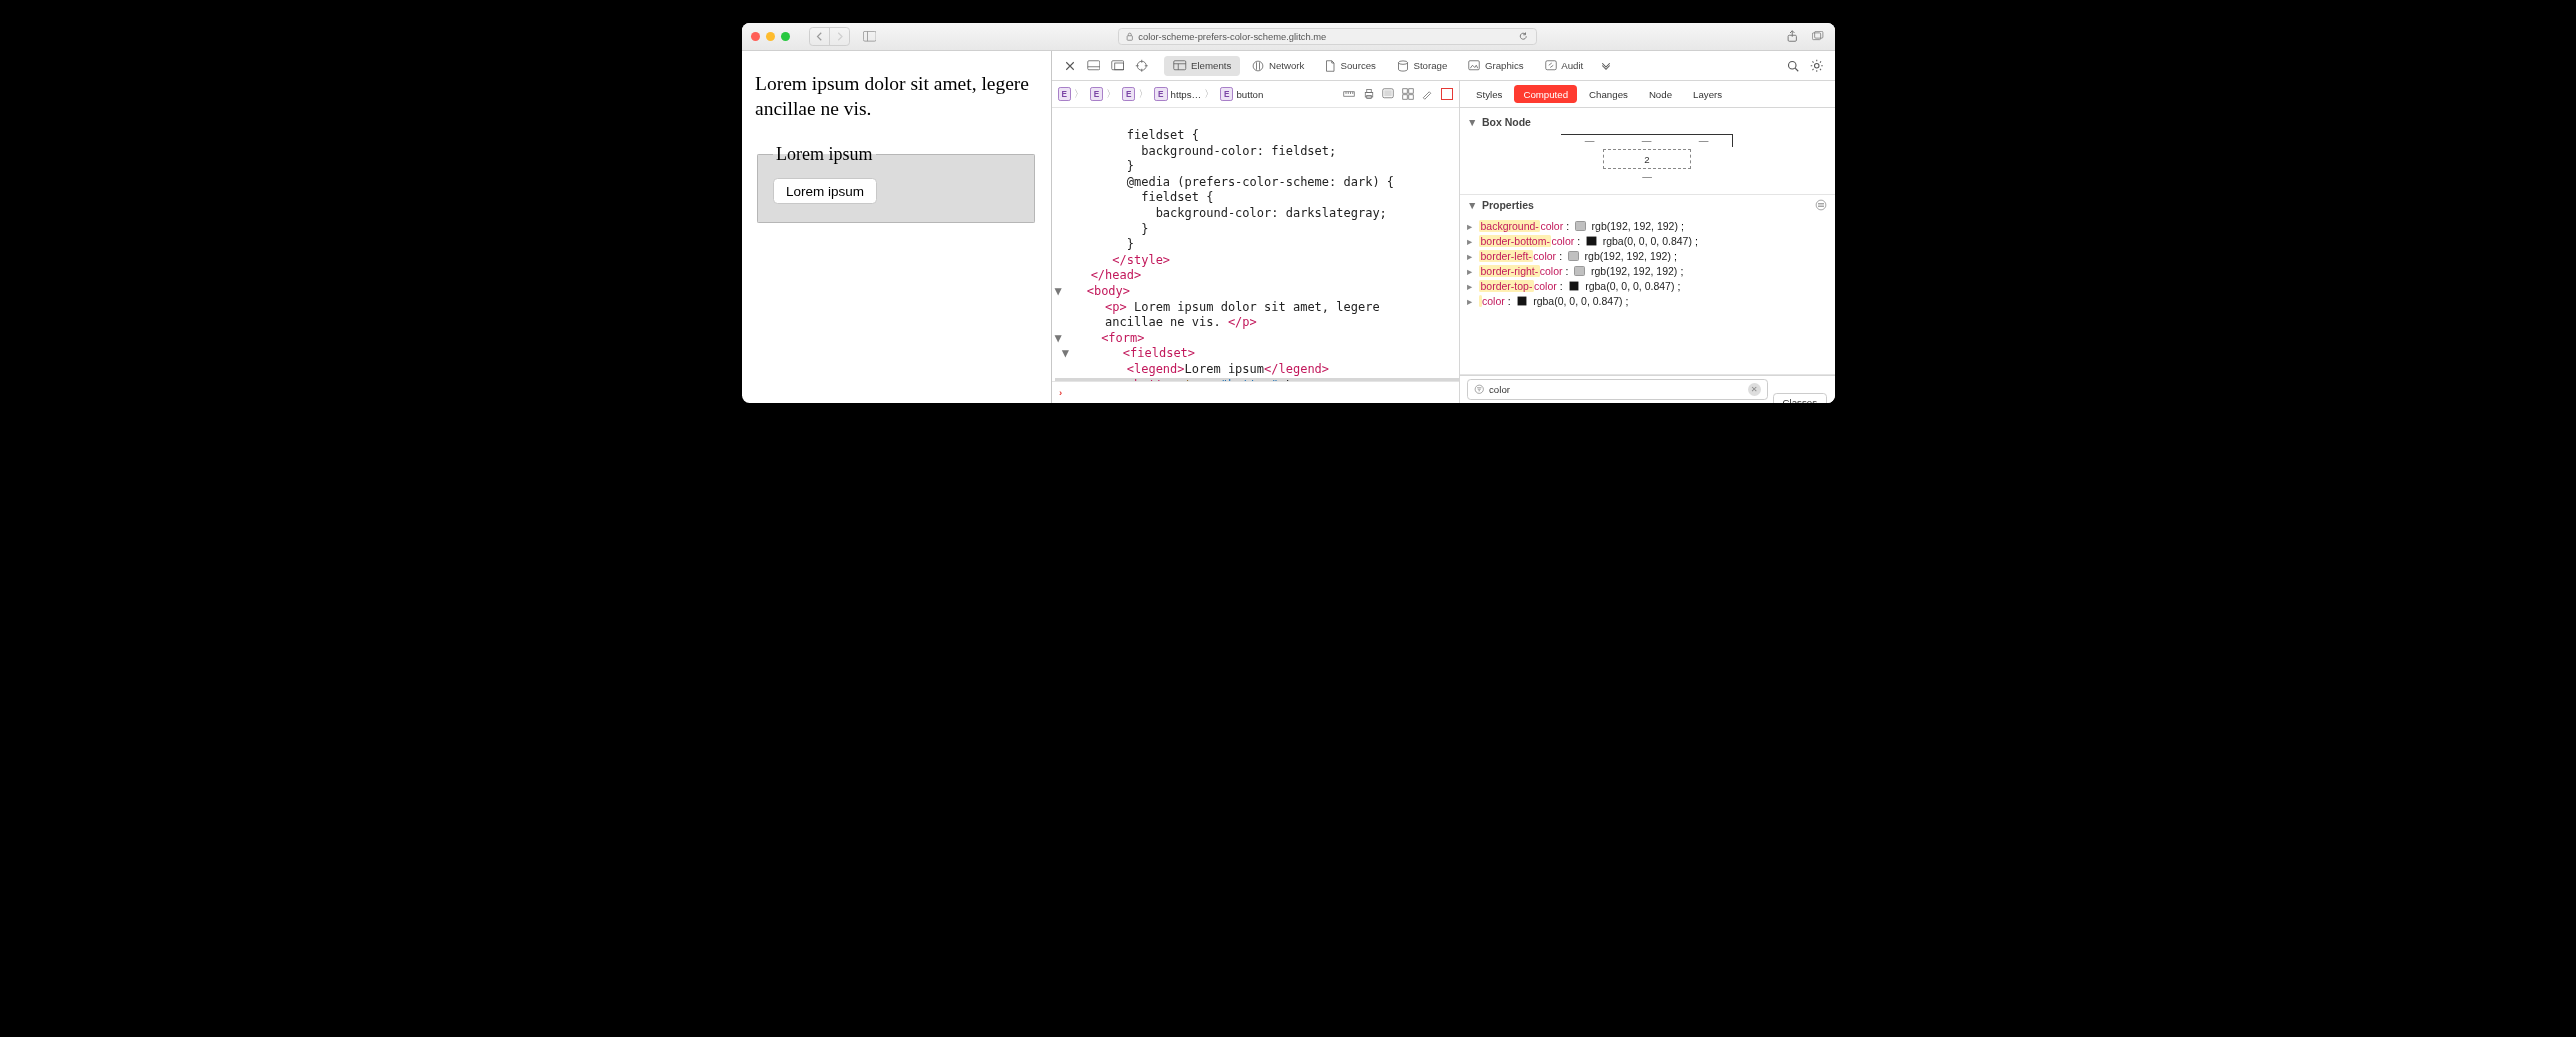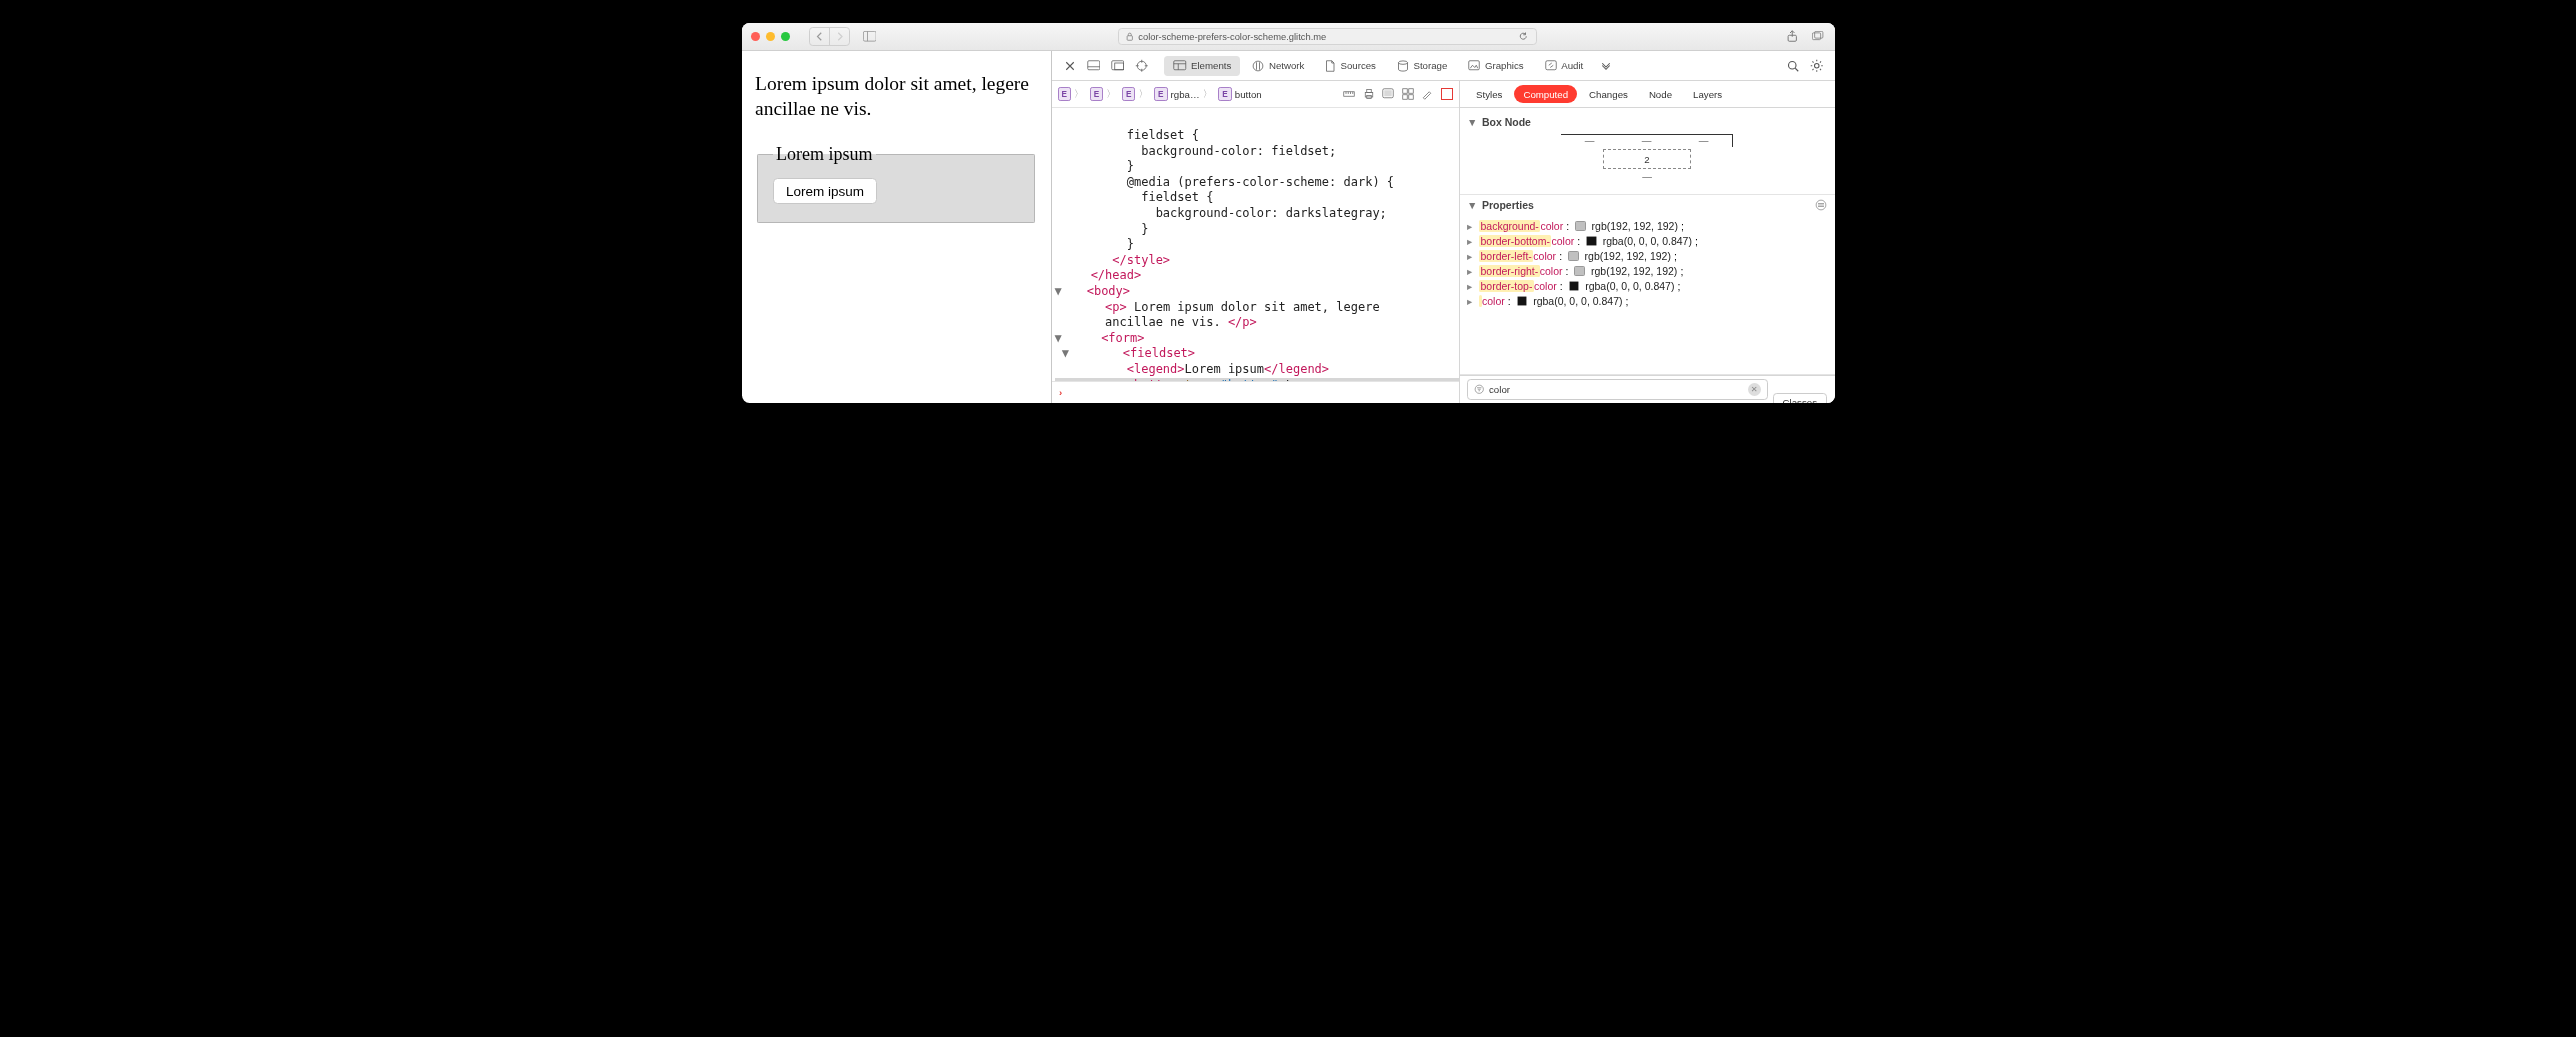--- a/index.html
+++ b/index.html
@@ -66,21 +66,21 @@
   .dom .tk-tag{color:#c2185b;}
   .dom .tk-attr{color:#8e6a2a;}
   .dom .tk-str{color:#1a6fb3;}
   .dom .disc{color:#777;display:inline-block;width:10.5px;}
   .dom .hl{background:#d6d6d6;display:block;}
   .console-row{height:22.5px;border-top:0.7px solid #e4e4e4;display:flex;align-items:center;padding:0 7.5px;color:#e53935;font-weight:700;}
 
   .dt-right{flex:1;display:flex;flex-direction:column;min-width:0;}
   .styles-tabs{height:27px;border-bottom:0.7px solid #d6d6d6;display:flex;align-items:center;gap:3px;padding:0 7.5px;color:#333;}
   .styles-tabs .stab{padding:3.7px 9px;border-radius:3.7px;}
-  .styles-tabs .stab.active{background:#ff3b30;color:#fff;border-radius:9px;}
+  .styles-tabs .stab.active{background:#ff3b30;color:#fff;}
   .panel-sec{border-bottom:0.7px solid #e4e4e4;padding:4.5px 7.5px;}
   .panel-sec h4{margin:0;padding:3px 0;color:#444;font-size:10.5px;display:flex;align-items:center;gap:4.5px;}
   .disclosure{color:#777;}
   .boxmodel{display:flex;flex-direction:column;align-items:center;padding:3px 0 7.5px;font-size:9.7px;color:#333;}
   .bm-outer{border:0.7px dashed #888;padding:3px 40px 3px 40px;position:relative;margin-top:1.5px;}
   .bm-dash{color:#555;}
   .bm-solid{border-top:1.1px solid #333;border-right:1.1px solid #333;height:13.5px;width:172px;margin:0 auto;display:flex;justify-content:space-around;align-items:center;}
   .bm-num{text-align:center;padding-top:1.5px;}
   .props-list{padding:3px 7.5px 6px;}
   .prow{display:flex;align-items:center;gap:3px;padding:1.5px 0;font-size:10.5px;}
@@ -277,21 +277,21 @@
             <span class="crumb">
                 <span class="tagchip">E</span>
                 <span class="chev">〉</span>
               </span>
             <span class="crumb">
                 <span class="tagchip">E</span>
                 <span class="chev">〉</span>
               </span>
             <span class="crumb">
                 <span class="tagchip">E</span>
-                <span>rgba…</span>
+                <span>https…</span>
                 <span class="chev">〉</span>
               </span>
             <span class="crumb">
                 <span class="tagchip">E</span>
                 <span>button</span>
               </span>
             <div class="crumb-tools">
               <span>
                   <svg width="12" height="12" viewBox="0 0 16 16">
                     <rect x="1" y="5" width="14" height="6" fill="none" stroke="#666"></rect>

